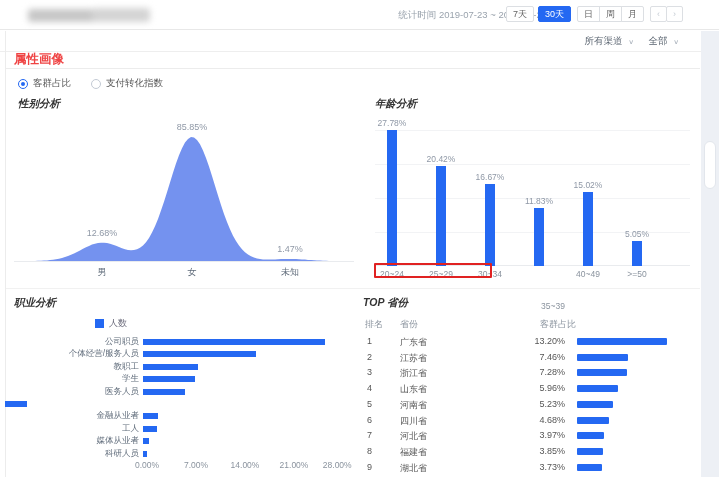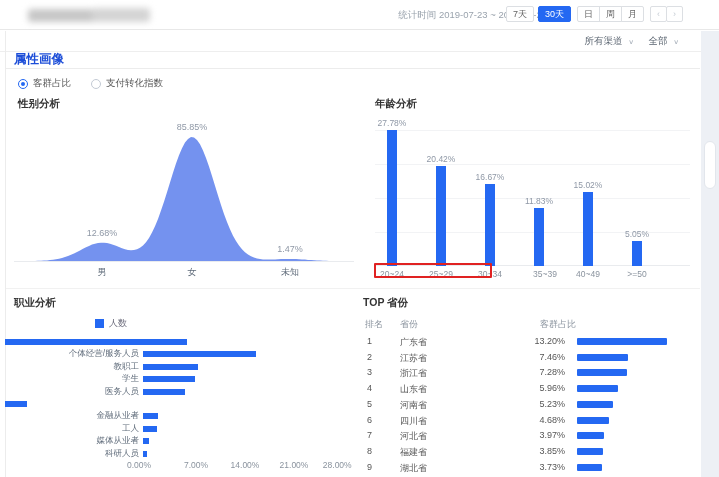--- a/index.html
+++ b/index.html
@@ -32,33 +32,33 @@
   
   .filterbar { position:absolute; left:0; top:31px; width:719px; height:21px;
     background:#fff; border-bottom:1px solid #eeeeee; }
   .dropdown { position:absolute; top:4px; font-size:9.5px; color:#5a6470; cursor:pointer; white-space:nowrap; }
   .dd-channel { right:85px; }
   .dd-scope { right:40px; }
   .caret { display:inline-block; margin-left:3px; color:#aab2bc; font-size:8px; transform:scaleY(.8); }
 
   
   .left-border { position:absolute; left:5px; top:31px; width:1px; height:446px; background:#ececec; }
-  .section-title { position:absolute; left:14px; top:51px; font-size:12.5px; font-weight:bold; color:#1d4ed8; }
+  .section-title { position:absolute; left:14px; top:51px; font-size:12.5px; font-weight:bold; color:#ef4444; }
   .divider1 { position:absolute; left:6px; top:68px; width:694px; height:1px; background:#ececec; }
   .divider2 { position:absolute; left:6px; top:288px; width:694px; height:1px; background:#f1f1f1; }
 
   .radio-row { position:absolute; left:18px; top:77px; display:flex; align-items:center; font-size:9.5px; color:#555; }
   .radio-opt { display:flex; align-items:center; margin-right:20px; cursor:pointer; }
   .radio-circle { width:10px; height:10px; border-radius:50%; border:1px solid #c3cad4; background:#fff;
     margin-right:5px; position:relative; }
   .radio-circle.sel { border-color:#2468f2; }
   .radio-circle.sel::after { content:""; position:absolute; left:2px; top:2px; width:4px; height:4px;
     border-radius:50%; background:#2468f2; }
 
-  .chart-title { font-size:10.5px; font-weight:bold; color:#333; }
+  .chart-title { font-size:10.5px; font-weight:bold; color:#333;font-style:italic; }
 
   
   .gender-panel { position:absolute; left:14px; top:97px; width:340px; height:185px; }
   .gender-panel .chart-title { position:absolute; left:4px; top:0; }
   #gender-svg { position:absolute; left:0; top:14px; }
 
   
   .age-panel { position:absolute; left:365px; top:97px; width:335px; height:185px; }
   .age-panel .chart-title { position:absolute; left:10px; top:0; }
   .age-chart { position:absolute; left:0; top:0; width:335px; height:185px; }
@@ -174,39 +174,40 @@
         <div class="age-val" style="left: 27px; top: 20.878px;">27.78%</div>
         <div class="age-cat" style="left: 27px;">20~24</div>
         <div class="age-bar" style="left: 71px; top: 68.942px; height: 100.058px;"></div>
         <div class="age-val" style="left: 76px; top: 56.942px;">20.42%</div>
         <div class="age-cat" style="left: 76px;">25~29</div>
         <div class="age-bar" style="left: 120px; top: 87.317px; height: 81.683px;"></div>
         <div class="age-val" style="left: 125px; top: 75px;">16.67%</div>
         <div class="age-cat" style="left: 125px;">30~34</div>
         <div class="age-bar" style="left: 169px; top: 111.033px; height: 57.967px;"></div>
         <div class="age-val" style="left: 174px; top: 99.033px;">11.83%</div>
-        <div class="age-cat" style="left: 180px;">35~39</div>
+        <div class="age-cat" style="left: 188px; margin-top: 32px;">35~39</div>
         <div class="age-bar" style="left: 218px; top: 95.402px; height: 73.598px;"></div>
         <div class="age-val" style="left: 223px; top: 83.402px;">15.02%</div>
         <div class="age-cat" style="left: 223px;">40~49</div>
         <div class="age-bar" style="left: 267px; top: 144.255px; height: 24.745px;"></div>
         <div class="age-val" style="left: 272px; top: 132.255px;">5.05%</div>
         <div class="age-cat" style="left: 272px;">&gt;=50</div>
         <div class="red-box" style="left: 9px; top: 166px; width: 118px; height: 15px;"></div>
       </div>
   </div>
 
   <div class="occ-panel">
     <div class="chart-title">职业分析</div>
     <div class="occ-legend">
       <span class="sq"></span>
       <span>人数</span>
     </div>
     <div id="occ-body">
         <div class="occ-row" style="top: 46px;">
+          <div class="occ-label">公司职员</div>
           <div class="occ-bar" style="width: 182px;"></div>
         </div>
         <div class="occ-row" style="top: 58.4px;">
           <div class="occ-label">个体经营/服务人员</div>
           <div class="occ-bar" style="width: 112.7px;"></div>
         </div>
         <div class="occ-row" style="top: 70.8px;">
           <div class="occ-label">教职工</div>
           <div class="occ-bar" style="width: 54.6px;"></div>
         </div>
@@ -230,21 +231,21 @@
           <div class="occ-bar" style="width: 14px;"></div>
         </div>
         <div class="occ-row" style="top: 145.2px;">
           <div class="occ-label">媒体从业者</div>
           <div class="occ-bar" style="width: 6.3px;"></div>
         </div>
         <div class="occ-row" style="top: 157.6px;">
           <div class="occ-label">科研人员</div>
           <div class="occ-bar" style="width: 3.5px;"></div>
         </div>
-        <div class="occ-tick" style="left: 134px;">0.00%</div>
+        <div class="occ-tick" style="left: 142px;">0.00%</div>
         <div class="occ-tick" style="left: 191px;">7.00%</div>
         <div class="occ-tick" style="left: 240px;">14.00%</div>
         <div class="occ-tick" style="left: 289px;">21.00%</div>
         <div class="occ-tick" style="left: 338px; transform: translateX(-70%);">28.00%</div>
       </div>
   </div>
 
   <div class="prov-panel">
     <div class="chart-title">TOP 省份</div>
     <div class="prov-head ph-rank">排名</div>

